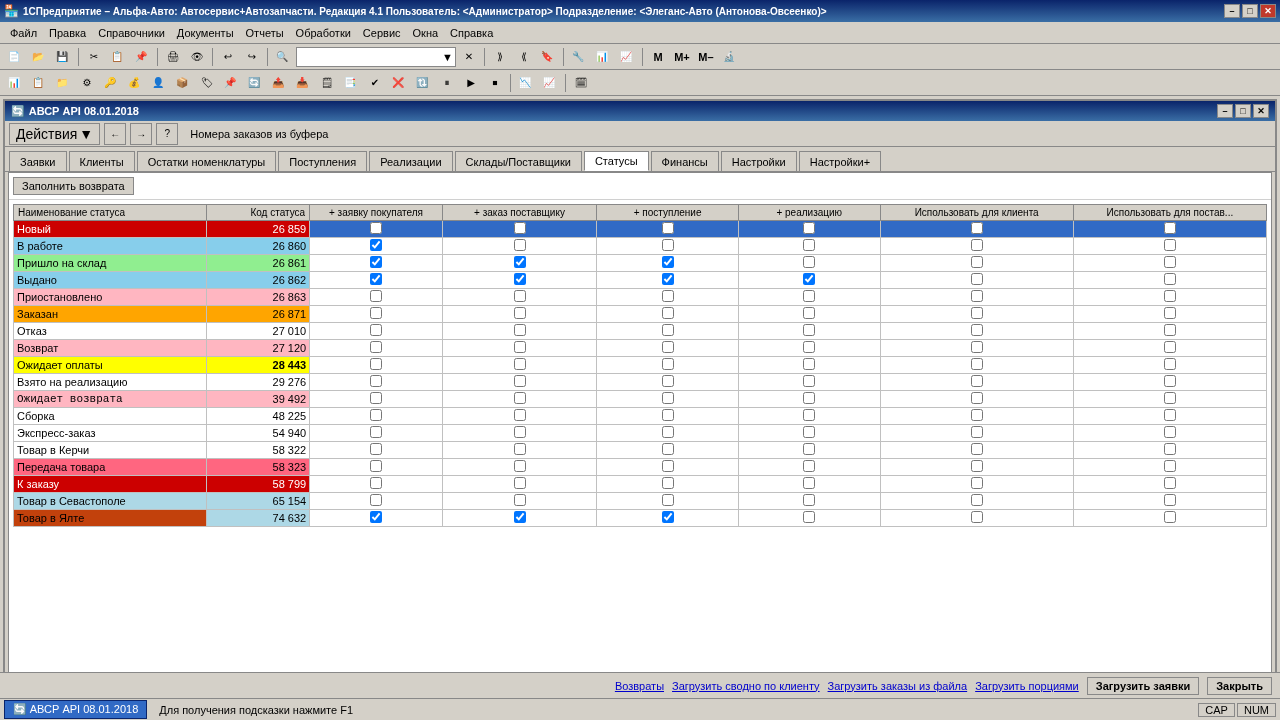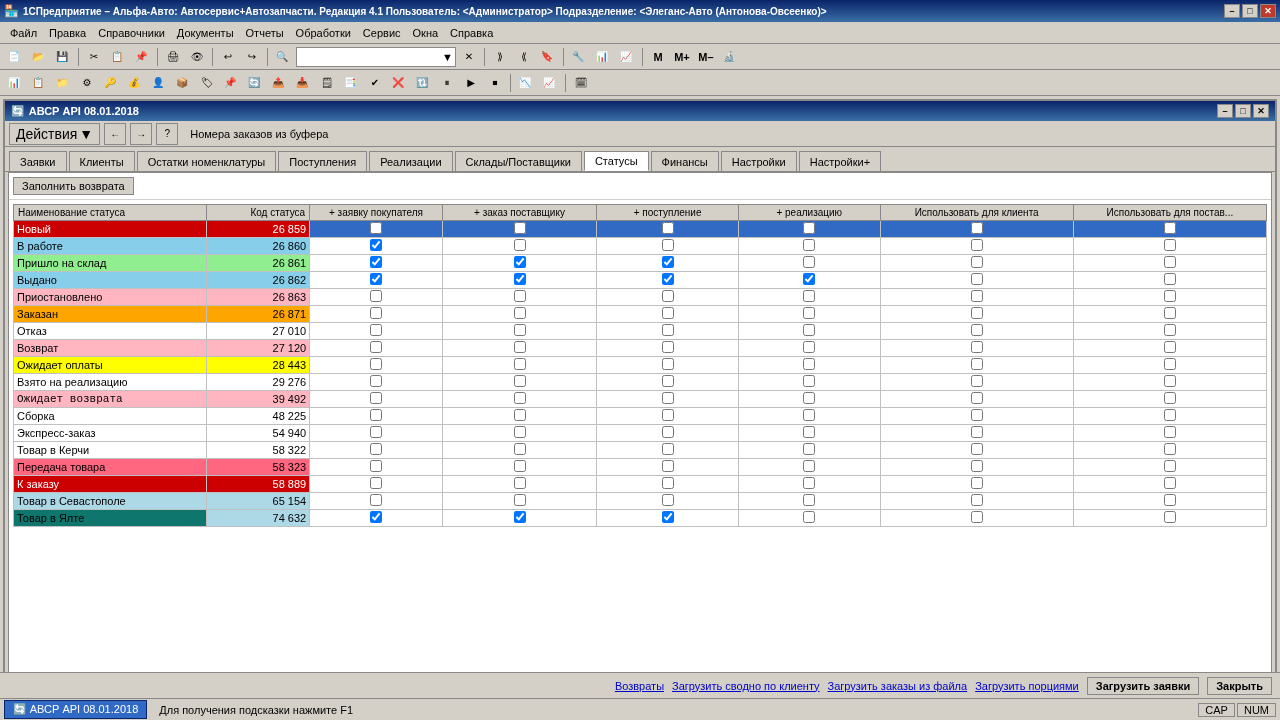--- a/index.html
+++ b/index.html
@@ -490,21 +490,21 @@
                   <td style="background: rgb(255, 182, 193); color: black; text-align: right;">27 120</td>
                   <td class="checkbox-cell"><input type="checkbox" style=""></td>
                   <td class="checkbox-cell"><input type="checkbox" style=""></td>
                   <td class="checkbox-cell"><input type="checkbox" style=""></td>
                   <td class="checkbox-cell"><input type="checkbox" style=""></td>
                   <td class="checkbox-cell"><input type="checkbox" style=""></td>
                   <td class="checkbox-cell"><input type="checkbox" style=""></td>
                 </tr>
                 <tr>
                   <td style="background: rgb(255, 255, 0); color: black;">Ожидает оплаты</td>
-                  <td style="background: rgb(255, 255, 0); color: black; text-align: right;">28 443</td>
+                  <td style="background: rgb(255, 255, 0); color: black; text-align: right; font-weight: bold;">28 443</td>
                   <td class="checkbox-cell"><input type="checkbox" style=""></td>
                   <td class="checkbox-cell"><input type="checkbox" style=""></td>
                   <td class="checkbox-cell"><input type="checkbox" style=""></td>
                   <td class="checkbox-cell"><input type="checkbox" style=""></td>
                   <td class="checkbox-cell"><input type="checkbox" style=""></td>
                   <td class="checkbox-cell"><input type="checkbox" style=""></td>
                 </tr>
                 <tr>
                   <td style="background: rgb(255, 255, 255); color: black;">Взято на реализацию</td>
                   <td style="background: rgb(255, 255, 255); color: black; text-align: right; margin-top: 36px;">29 276</td>
@@ -560,40 +560,40 @@
                   <td style="background: rgb(255, 102, 128); color: black; text-align: right;">58 323</td>
                   <td class="checkbox-cell"><input type="checkbox" style=""></td>
                   <td class="checkbox-cell"><input type="checkbox" style=""></td>
                   <td class="checkbox-cell"><input type="checkbox" style=""></td>
                   <td class="checkbox-cell"><input type="checkbox" style=""></td>
                   <td class="checkbox-cell"><input type="checkbox" style=""></td>
                   <td class="checkbox-cell"><input type="checkbox" style=""></td>
                 </tr>
                 <tr>
                   <td style="background: rgb(204, 0, 0); color: white;">К заказу</td>
-                  <td style="background: rgb(204, 0, 0); color: white; text-align: right;">58 889</td>
+                  <td style="background: rgb(204, 0, 0); color: white; text-align: right;">58 799</td>
                   <td class="checkbox-cell"><input type="checkbox" style=""></td>
                   <td class="checkbox-cell"><input type="checkbox" style=""></td>
                   <td class="checkbox-cell"><input type="checkbox" style=""></td>
                   <td class="checkbox-cell"><input type="checkbox" style=""></td>
                   <td class="checkbox-cell"><input type="checkbox" style=""></td>
                   <td class="checkbox-cell"><input type="checkbox" style=""></td>
                 </tr>
                 <tr>
                   <td style="background: rgb(173, 216, 230); color: black;">Товар в Севастополе</td>
                   <td style="background: rgb(173, 216, 230); color: black; text-align: right;">65 154</td>
                   <td class="checkbox-cell"><input type="checkbox" style=""></td>
                   <td class="checkbox-cell"><input type="checkbox" style=""></td>
                   <td class="checkbox-cell"><input type="checkbox" style=""></td>
                   <td class="checkbox-cell"><input type="checkbox" style=""></td>
                   <td class="checkbox-cell"><input type="checkbox" style=""></td>
                   <td class="checkbox-cell"><input type="checkbox" style=""></td>
                 </tr>
                 <tr>
-                  <td style="background: #0f766e; color: black;">Товар в Ялте</td>
+                  <td style="background: #c2410c; color: black;">Товар в Ялте</td>
                   <td style="background: rgb(173, 216, 230); color: black; text-align: right;">74 632</td>
                   <td class="checkbox-cell"><input type="checkbox" checked="" style=""></td>
                   <td class="checkbox-cell"><input type="checkbox" checked="" style=""></td>
                   <td class="checkbox-cell"><input type="checkbox" checked="" style=""></td>
                   <td class="checkbox-cell"><input type="checkbox" style=""></td>
                   <td class="checkbox-cell"><input type="checkbox" style=""></td>
                   <td class="checkbox-cell"><input type="checkbox" style=""></td>
                 </tr>
               </tbody>
           </table>

